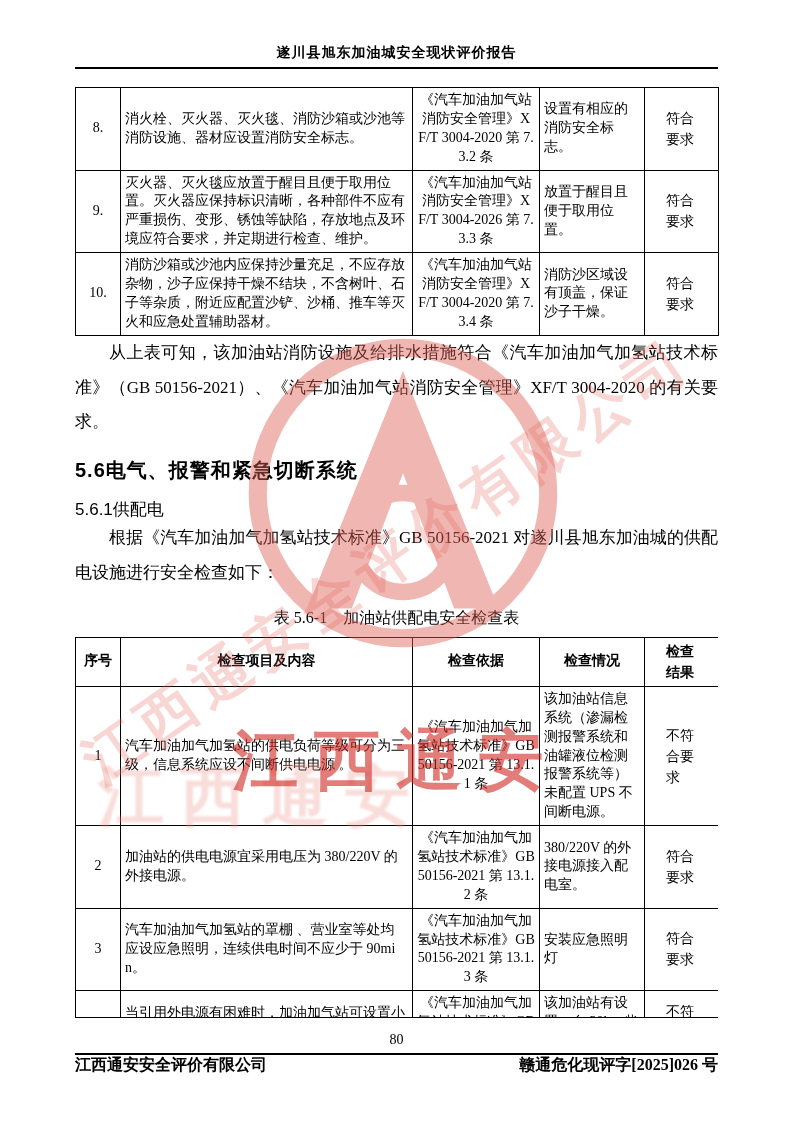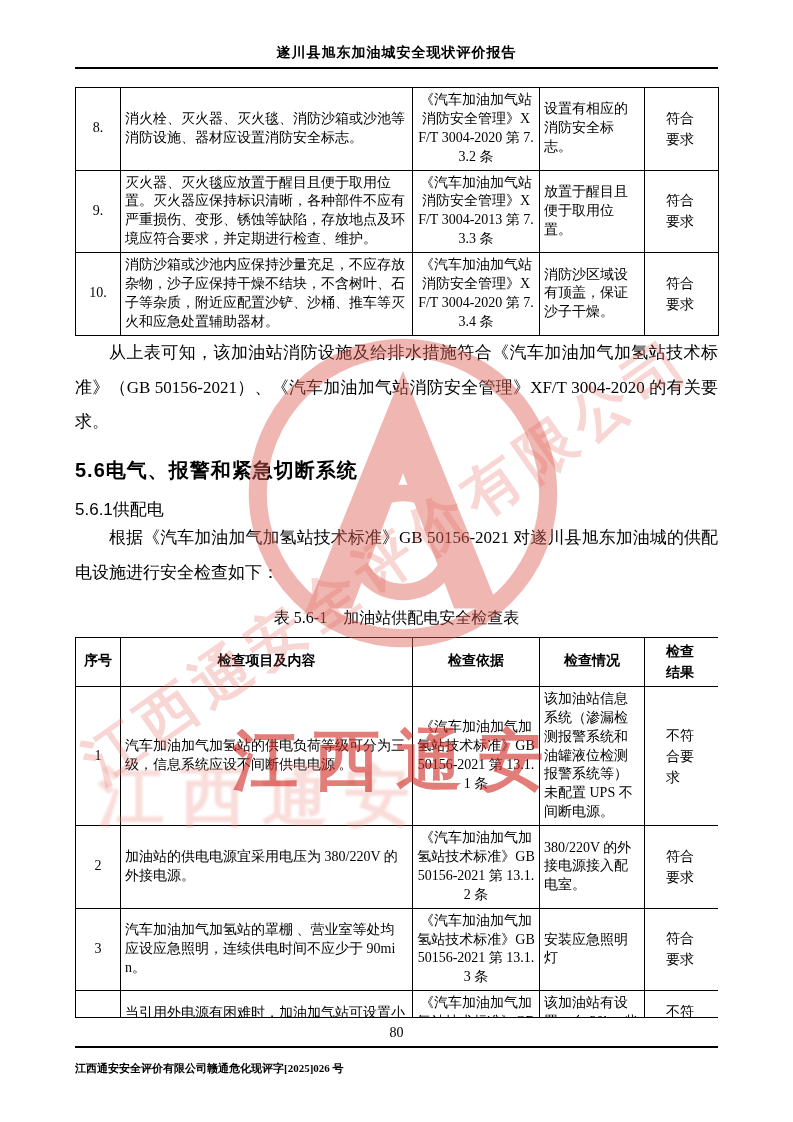--- a/index.html
+++ b/index.html
@@ -51,22 +51,22 @@
   .caption{text-align:center;font-size:16px;margin-top:12px;}
 
   
   .table-clip{max-height:380px;overflow:hidden;border-bottom:1px solid #000;margin-top:8px;}
   .table-clip .doc-table{margin-top:0;}
 
   
   .page-footer{position:absolute;left:75px;width:643px;bottom:46px;z-index:1;}
   .page-num{text-align:center;font-size:14px;margin-bottom:5px;}
   .footer-bar{
-    border-top:2px solid #000;padding-top:13px;display:flex;
-    font-size:11px;font-weight:700;
+    border-top:2px solid #000;padding-top:0;display:flex;
+    justify-content:space-between;font-size:16px;font-weight:700;
   }
 
   
   .watermark{position:absolute;inset:0;pointer-events:none;z-index:20;}
   .wm-logo{position:absolute;left:238px;top:328px;width:330px;height:330px;opacity:.45;}
   .wm-diagonal{
     position:absolute;left:90px;top:730px;white-space:nowrap;
     font-family:"Liberation Sans","DejaVu Sans",sans-serif;font-weight:700;
     font-size:58px;letter-spacing:8px;color:rgba(224,96,86,.26);
     transform:rotate(-35deg);transform-origin:0 50%;
@@ -104,21 +104,21 @@
         <tr>
           <td class="no">8.</td>
           <td class="item">消火栓、灭火器、灭火毯、消防沙箱或沙池等消防设施、器材应设置消防安全标志。</td>
           <td class="basis">《汽车加油加气站消防安全管理》XF/T 3004-2020 第 7.3.2 条</td>
           <td class="sit">设置有相应的消防安全标志。</td>
           <td class="res"><span class="res-inner">符合要求</span></td>
         </tr>
         <tr>
           <td class="no">9.</td>
           <td class="item">灭火器、灭火毯应放置于醒目且便于取用位置。灭火器应保持标识清晰，各种部件不应有严重损伤、变形、锈蚀等缺陷，存放地点及环境应符合要求，并定期进行检查、维护。</td>
-          <td class="basis">《汽车加油加气站消防安全管理》XF/T 3004-2013 第 7.3.3 条</td>
+          <td class="basis">《汽车加油加气站消防安全管理》XF/T 3004-2026 第 7.3.3 条</td>
           <td class="sit">放置于醒目且便于取用位置。</td>
           <td class="res"><span class="res-inner">符合要求</span></td>
         </tr>
         <tr>
           <td class="no">10.</td>
           <td class="item">消防沙箱或沙池内应保持沙量充足，不应存放杂物，沙子应保持干燥不结块，不含树叶、石子等杂质，附近应配置沙铲、沙桶、推车等灭火和应急处置辅助器材。</td>
           <td class="basis">《汽车加油加气站消防安全管理》XF/T 3004-2020 第 7.3.4 条</td>
           <td class="sit">消防沙区域设有顶盖，保证沙子干燥。</td>
           <td class="res"><span class="res-inner">符合要求</span></td>
         </tr>

